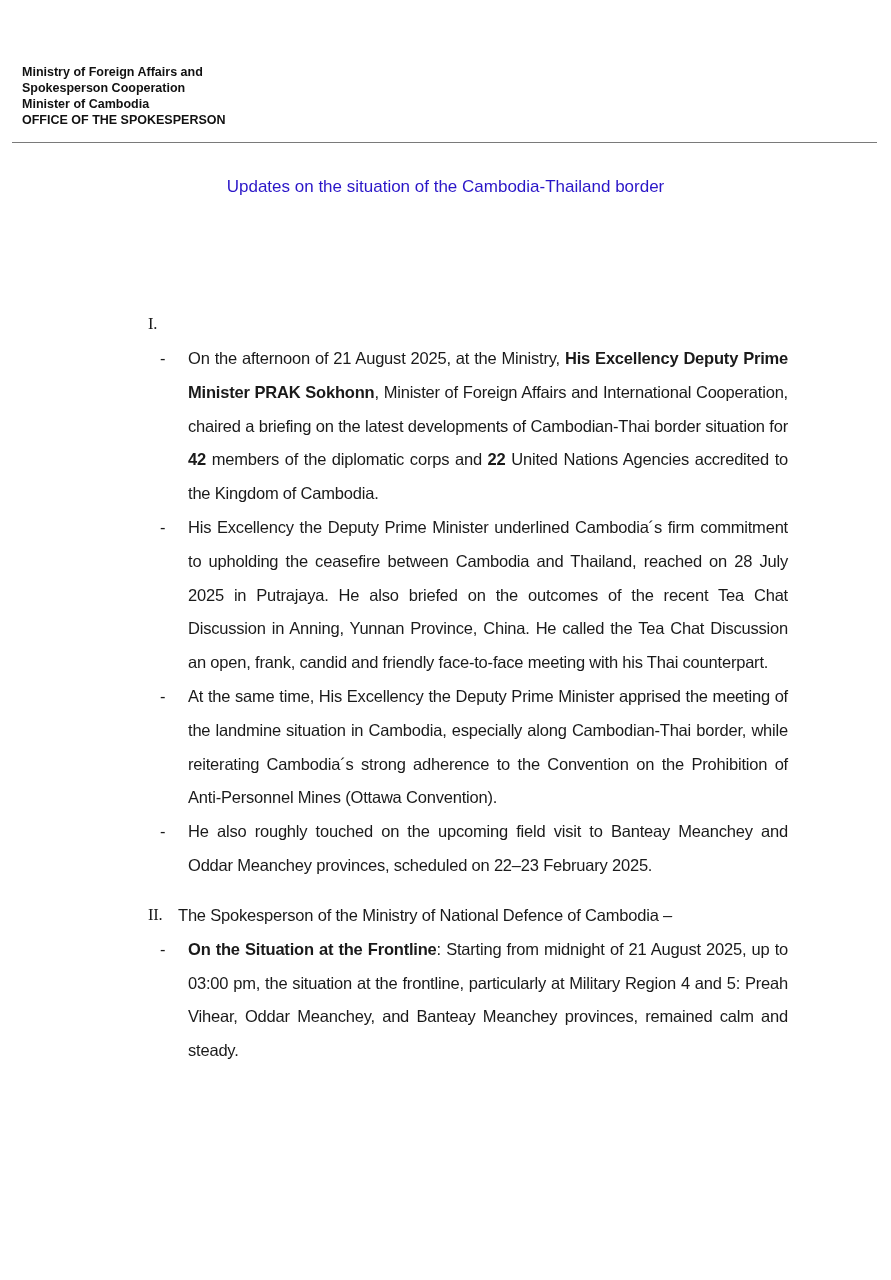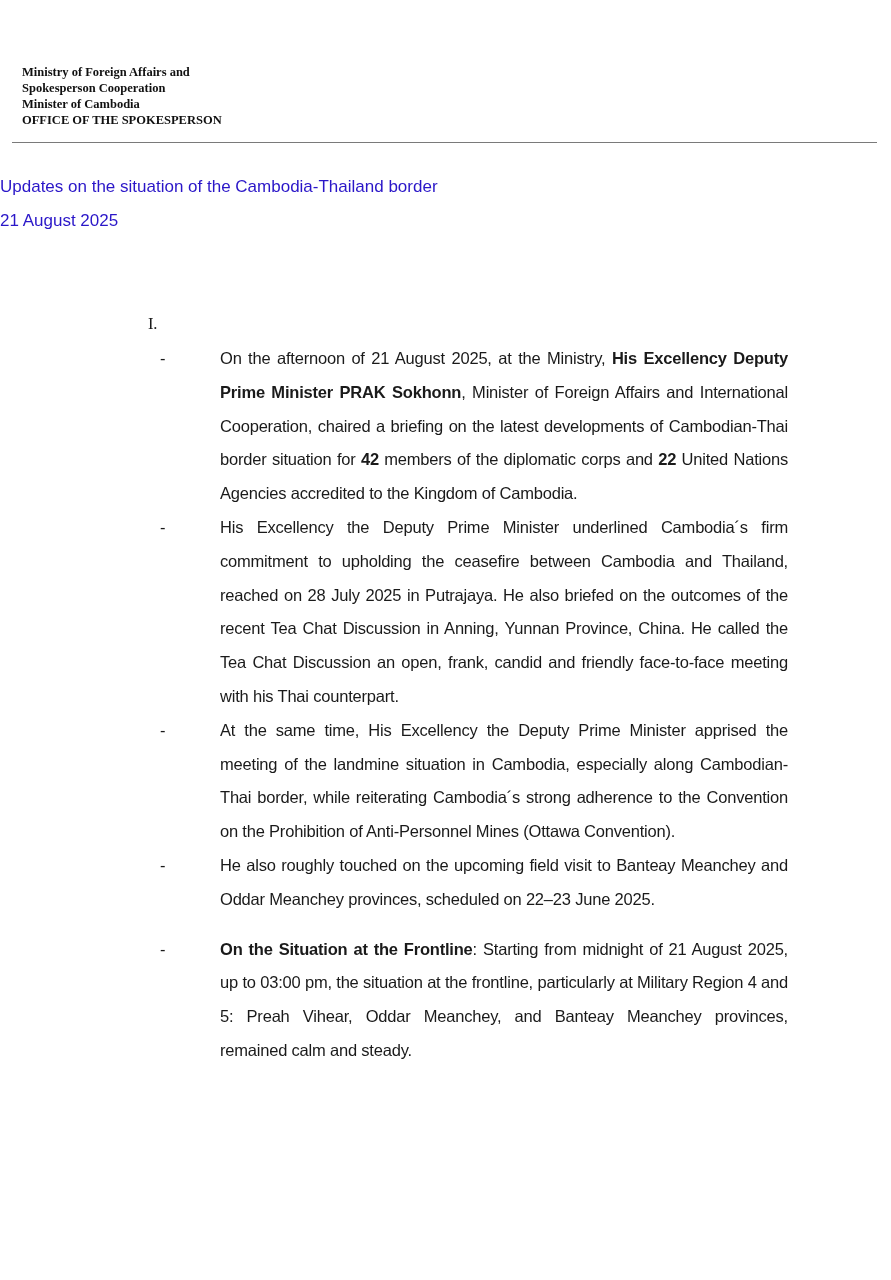--- a/index.html
+++ b/index.html
@@ -1,44 +1,43 @@
 <!DOCTYPE html>
 <html><head>
 <meta charset="utf-8">
 <style>
   html, body { margin: 0; padding: 0; background: #ffffff; }
   body { width: 891px; height: 1280px; position: relative; overflow: hidden; color: #111; }
-  .letterhead { position: absolute; left: 22px; top: 64px; font-family: Liberation Serif, serif; font-weight: bold; font-size: 12.5px; line-height: 16px; color: #111; }
+  .letterhead { position: absolute; left: 22px; top: 64px; font-family: Liberation Sans, sans-serif; font-weight: bold; font-size: 12.5px; line-height: 16px; color: #111; }
   .rule { position: absolute; left: 12px; right: 14px; top: 142px; height: 0; border-top: 1.5px solid #7a7a7a; }
-  .title-block { position: absolute; left: 0; width: 891px; top: 172px; font-family: "Liberation Sans", sans-serif; color: #2a16c8; font-size: 17px; }
+  .title-block { position: absolute; left: 0; width: 891px; top: 172px; text-align: center; font-family: "Liberation Sans", sans-serif; color: #2a16c8; font-size: 17px; }
   .title-block .line { display: block; height: 34px; line-height: 30px; }
   .content { position: absolute; left: 148px; width: 640px; top: 308px; font-family: "Liberation Sans", sans-serif; font-size: 16.5px; color: #1a1a1a; }
   .section-head { display: flex; height: 34px; line-height: 32px; letter-spacing: -0.2px; }
   .section-head .num { width: 30px; flex: none; font-family: "Liberation Serif", serif; }
   .bullet { display: flex; line-height: 33.8px; }
   .bullet .dash { width: 40px; flex: none; padding-left: 12px; box-sizing: border-box; }
-  .bullet .text { flex: 1; text-align: justify; letter-spacing: -0.2px; margin-left: 32px; }
+  .bullet .text { flex: 1; text-align: justify; letter-spacing: -0.2px; }
   .b { font-weight: bold; }
   .gap { height: 16px; }
 </style>
 </head>
 <body>
 
 <div class="letterhead">
   <div>Ministry of Foreign Affairs and</div>
   <div>Spokesperson Cooperation</div>
   <div>Minister of Cambodia</div>
   <div>OFFICE OF THE SPOKESPERSON</div>
 </div>
 
 <div class="rule"></div>
 
 <div class="title-block">
   <span class="line">Updates on the situation of the Cambodia-Thailand border</span>
-  <span class="line">21 August 2025</span>
 </div>
 
 <div class="content">
 
   <div class="section-head">
     <span class="num">I.</span>
   </div>
 
   <div class="bullet">
     <span class="dash">-</span>
@@ -50,24 +49,28 @@
     <span class="text">His Excellency the Deputy Prime Minister underlined Cambodia´s firm commitment to upholding the ceasefire between Cambodia and Thailand, reached on 28 July 2025 in Putrajaya. He also briefed on the outcomes of the recent Tea Chat Discussion in Anning, Yunnan Province, China. He called the Tea Chat Discussion an open, frank, candid and friendly face-to-face meeting with his Thai counterpart.</span>
   </div>
 
   <div class="bullet">
     <span class="dash">-</span>
     <span class="text">At the same time, His Excellency the Deputy Prime Minister apprised the meeting of the landmine situation in Cambodia, especially along Cambodian-Thai border, while reiterating Cambodia´s strong adherence to the Convention on the Prohibition of Anti-Personnel Mines (Ottawa Convention).</span>
   </div>
 
   <div class="bullet">
     <span class="dash">-</span>
-    <span class="text">He also roughly touched on the upcoming field visit to Banteay Meanchey and Oddar Meanchey provinces, scheduled on 22–23 June 2025.</span>
+    <span class="text">He also roughly touched on the upcoming field visit to Banteay Meanchey and Oddar Meanchey provinces, scheduled on 22–23 February 2025.</span>
   </div>
 
   <div class="gap"></div>
 
+  <div class="section-head">
+    <span class="num">II.</span>
+    <span>The Spokesperson of the Ministry of National Defence of Cambodia –</span>
+  </div>
 
   <div class="bullet">
     <span class="dash">-</span>
     <span class="text"><span class="b">On the Situation at the Frontline</span><span>: Starting from midnight of 21 August 2025, up to 03:00 pm, the situation at the frontline, particularly at Military Region 4 and 5: Preah Vihear, Oddar Meanchey, and Banteay Meanchey provinces, remained calm and steady.</span></span>
   </div>
 
 </div>
 
 </body></html>

